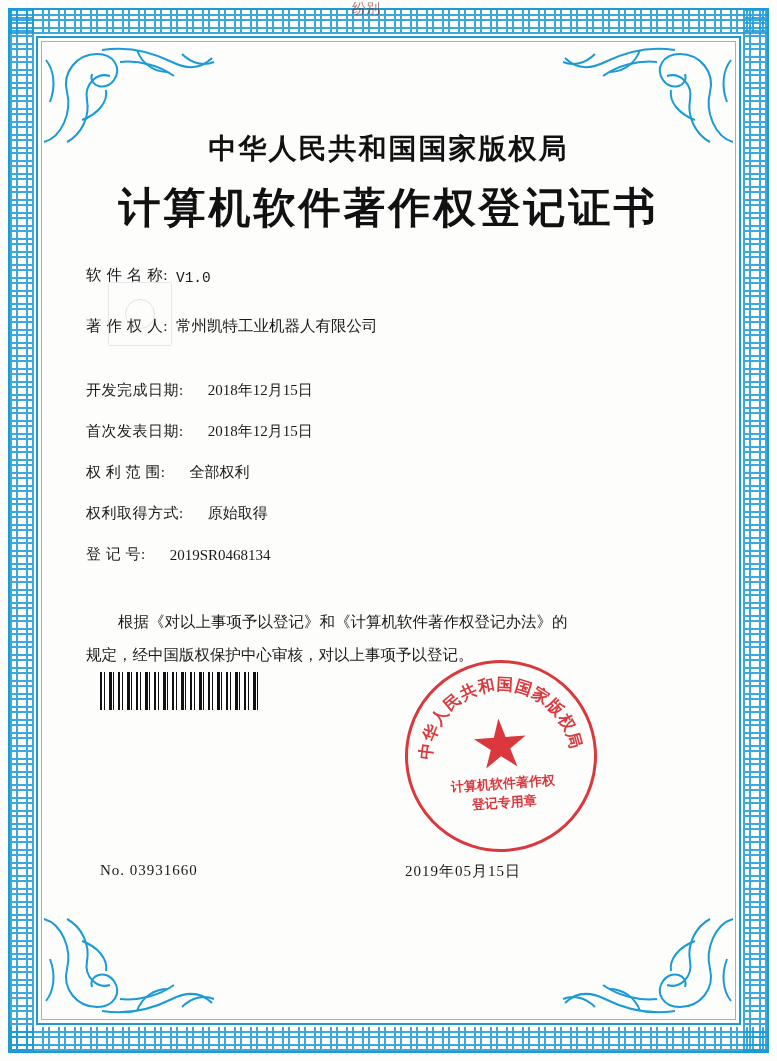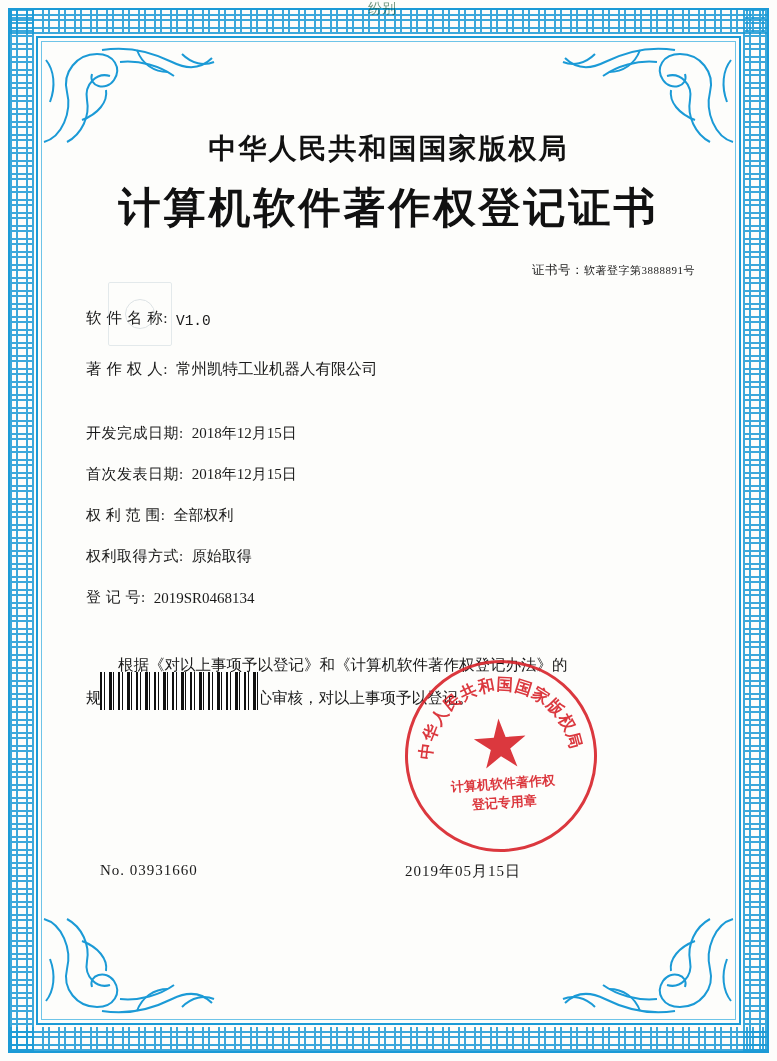--- a/index.html
+++ b/index.html
@@ -145,21 +145,21 @@
     margin-left: 8px;
   }
   .field .val .line2 {
     display: block;
     margin-top: 14px;
     font-family: "Liberation Mono", "DejaVu Sans Mono", monospace;
     font-size: 14.5px;
   }
 
   .spaced-group { margin-top: 44px; }
-  .field.compact { margin-top: 22px; font-size: 15px; }
+  .field.compact { margin-top: 22px; font-size: 15px; gap: 16px; }
   .field.compact .val { font-family: "Liberation Serif", serif; }
 
   .statement {
     margin-top: 42px;
     padding: 0 16px 0 26px;
     font-size: 15.5px;
     line-height: 2.1;
     color: #1a1a1a;
     text-align: justify;
   }
@@ -243,25 +243,24 @@
     color: #1a1a1a;
     font-family: "Liberation Serif", serif;
   }
 
   .top-scribble {
     position: absolute;
     left: 352px;
     top: 0px;
     width: 60px;
     height: 22px;
-    color: #14532d;
+    color: #7f1d1d;
     font-size: 14px;
     opacity: .6;
     font-family: "DejaVu Sans", sans-serif;
-    text-align: center;
   }
 </style>
 </head>
 <body>
 
 <div class="page">
 
   <div class="border-outer"></div>
   <div class="greek-band band-top"></div>
   <div class="greek-band band-bottom"></div>
@@ -319,23 +318,20 @@
     </svg>
   </div>
 
   <div class="top-scribble">纷别</div>
 
   <div class="content">
 
     <div class="title1">中华人民共和国国家版权局</div>
     <div class="title2">计算机软件著作权登记证书</div>
 
-    <div class="cert-no">
-      <span>证书号：</span><span class="small">软著登字第3888891号</span>
-    </div>
 
     <div class="emblem-watermark"></div>
 
     <div class="field">
       <span class="lbl">软 件 名 称:</span>
       <span class="val">
         <span class="line2">V1.0</span>
       </span>
     </div>
 

